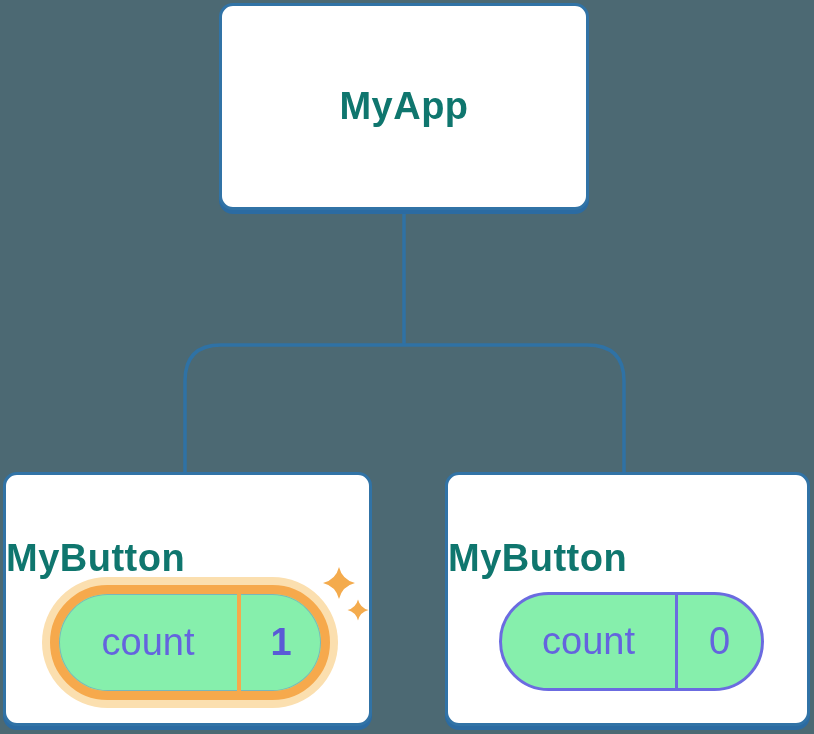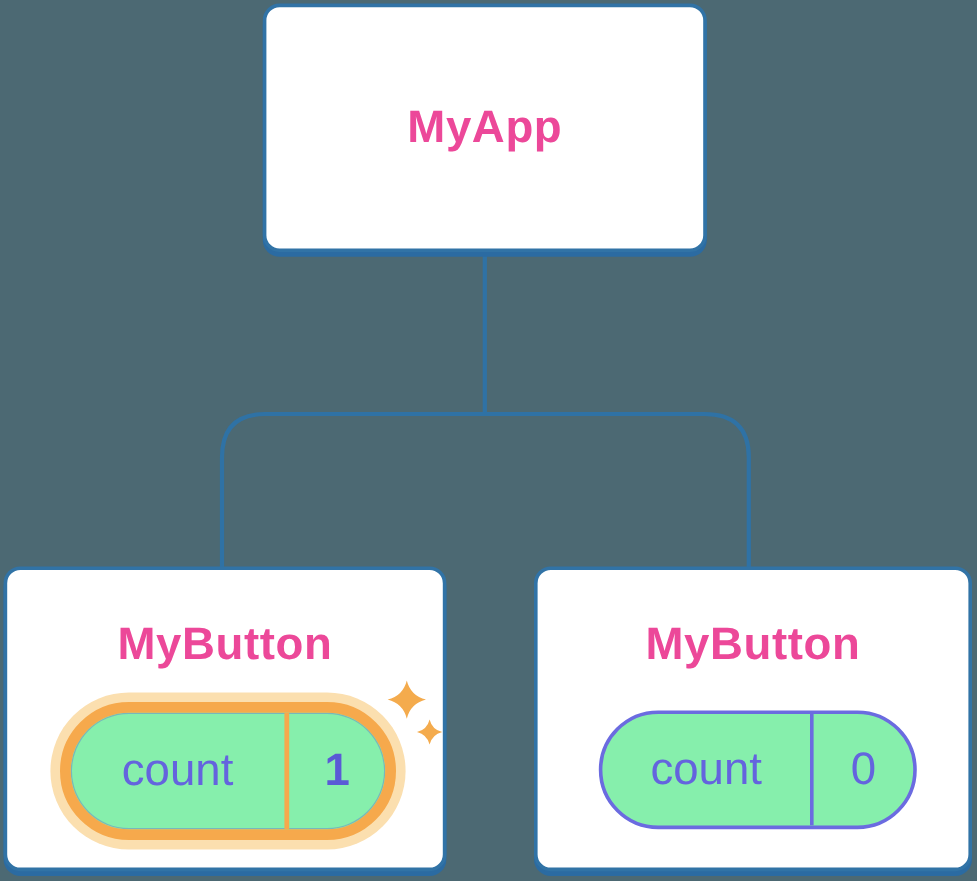--- a/index.html
+++ b/index.html
@@ -35,29 +35,28 @@
     width: 370px; height: 207px;
     display: flex;
     align-items: center;
     justify-content: center;
   }
 
   .card-child-left  { left: 3px;   top: 472px; width: 369px; height: 254px; }
   .card-child-right { left: 445px; top: 472px; width: 365px; height: 254px; }
 
   .node-title {
-    color: #ec4899;
+    color: #0f766e;
     font-size: 38px;
     font-weight: bold;
     letter-spacing: 0.5px;
-    text-align: center;
   }
 
   .child-title {
-    padding-top: 42px;
+    padding-top: 63px;
     line-height: 40px;
   }
 
   .state-pill {
     position: absolute;
     display: flex;
     align-items: stretch;
     border-radius: 999px;
     background: #86efac;
     overflow: hidden;

